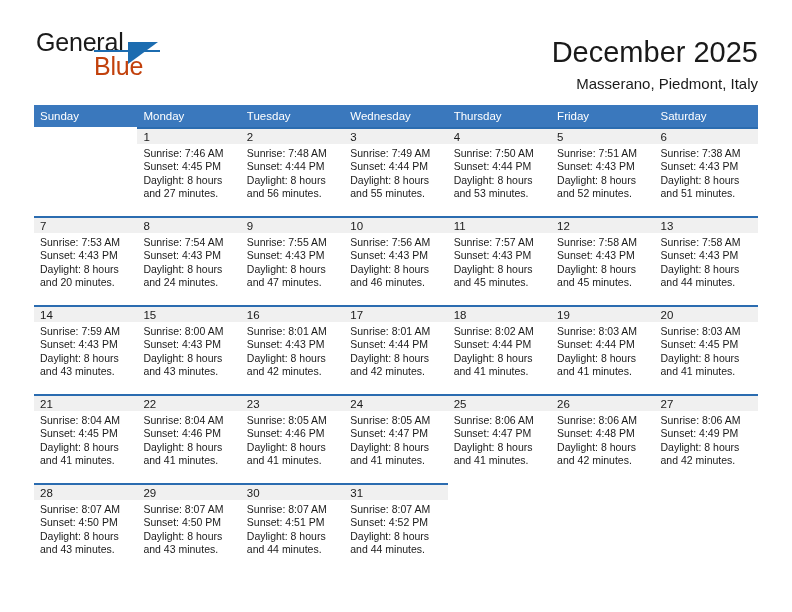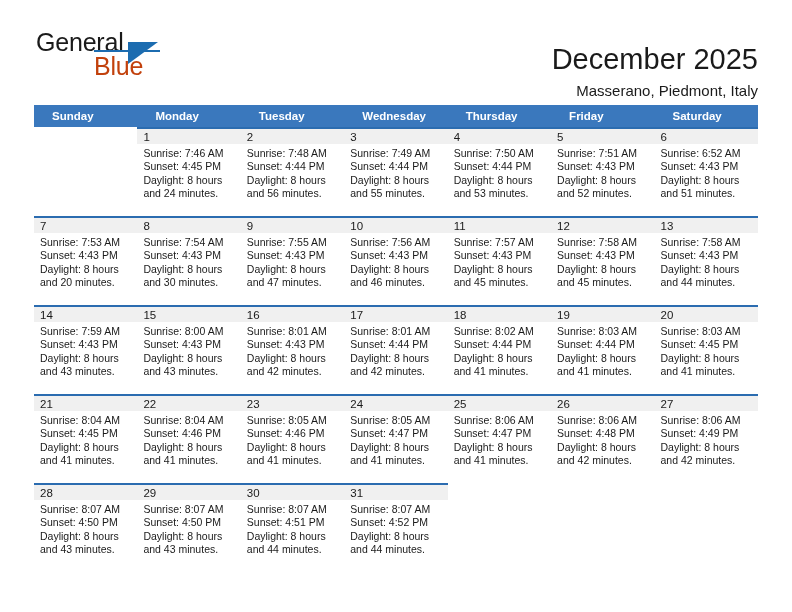--- a/index.html
+++ b/index.html
@@ -69,21 +69,21 @@
     left: 60px;
     top: 22px;
     width: 66px;
     height: 2px;
     background: #1c6cb0;
   }
 
   .titles {
     position: absolute;
     right: 0;
-    top: 13px;
+    top: 6px;
     text-align: right;
   }
   .month-title {
     font-size: 29px;
     font-weight: normal;
     color: #1a1a1a;
     line-height: 36px;
     white-space: nowrap;
   }
   .location-title {
@@ -104,23 +104,23 @@
   }
   table.cal {
     width: 724px;
     border-collapse: collapse;
     table-layout: fixed;
   }
   table.cal th {
     background: #3a78bd;
     color: #ffffff;
     font-size: 11.5px;
-    font-weight: bold;
+    font-weight: normal;
     text-align: left;
-    padding: 4px 0 5px 18px;
+    padding: 4px 0 5px 6px;
     height: 13px;
     border: none;
   }
   td.daycell {
     vertical-align: top;
     padding: 0;
     border: none;
     height: 82px;
     width: 103.4px;
   }
@@ -202,21 +202,21 @@
                 <div></div>
                 <div></div>
               </div>
             </td>
             <td class="daycell">
               <div class="daynum-band"><span class="dn">1</span></div>
               <div class="dayinfo">
                 <div>Sunrise: 7:46 AM</div>
                 <div>Sunset: 4:45 PM</div>
                 <div>Daylight: 8 hours</div>
-                <div>and 24 minutes.</div>
+                <div>and 27 minutes.</div>
               </div>
             </td>
             <td class="daycell">
               <div class="daynum-band"><span class="dn">2</span></div>
               <div class="dayinfo">
                 <div>Sunrise: 7:48 AM</div>
                 <div>Sunset: 4:44 PM</div>
                 <div>Daylight: 8 hours</div>
                 <div>and 56 minutes.</div>
               </div>
@@ -244,21 +244,21 @@
               <div class="dayinfo">
                 <div>Sunrise: 7:51 AM</div>
                 <div>Sunset: 4:43 PM</div>
                 <div>Daylight: 8 hours</div>
                 <div>and 52 minutes.</div>
               </div>
             </td>
             <td class="daycell">
               <div class="daynum-band"><span class="dn">6</span></div>
               <div class="dayinfo">
-                <div>Sunrise: 6:52 AM</div>
+                <div>Sunrise: 7:38 AM</div>
                 <div>Sunset: 4:43 PM</div>
                 <div>Daylight: 8 hours</div>
                 <div>and 51 minutes.</div>
               </div>
             </td>
           </tr>
           <tr class="row-spacer">
             <td colspan="7"></td>
           </tr>
           <tr>
@@ -270,21 +270,21 @@
                 <div>Daylight: 8 hours</div>
                 <div>and 20 minutes.</div>
               </div>
             </td>
             <td class="daycell">
               <div class="daynum-band"><span class="dn">8</span></div>
               <div class="dayinfo">
                 <div>Sunrise: 7:54 AM</div>
                 <div>Sunset: 4:43 PM</div>
                 <div>Daylight: 8 hours</div>
-                <div>and 30 minutes.</div>
+                <div>and 24 minutes.</div>
               </div>
             </td>
             <td class="daycell">
               <div class="daynum-band"><span class="dn">9</span></div>
               <div class="dayinfo">
                 <div>Sunrise: 7:55 AM</div>
                 <div>Sunset: 4:43 PM</div>
                 <div>Daylight: 8 hours</div>
                 <div>and 47 minutes.</div>
               </div>

